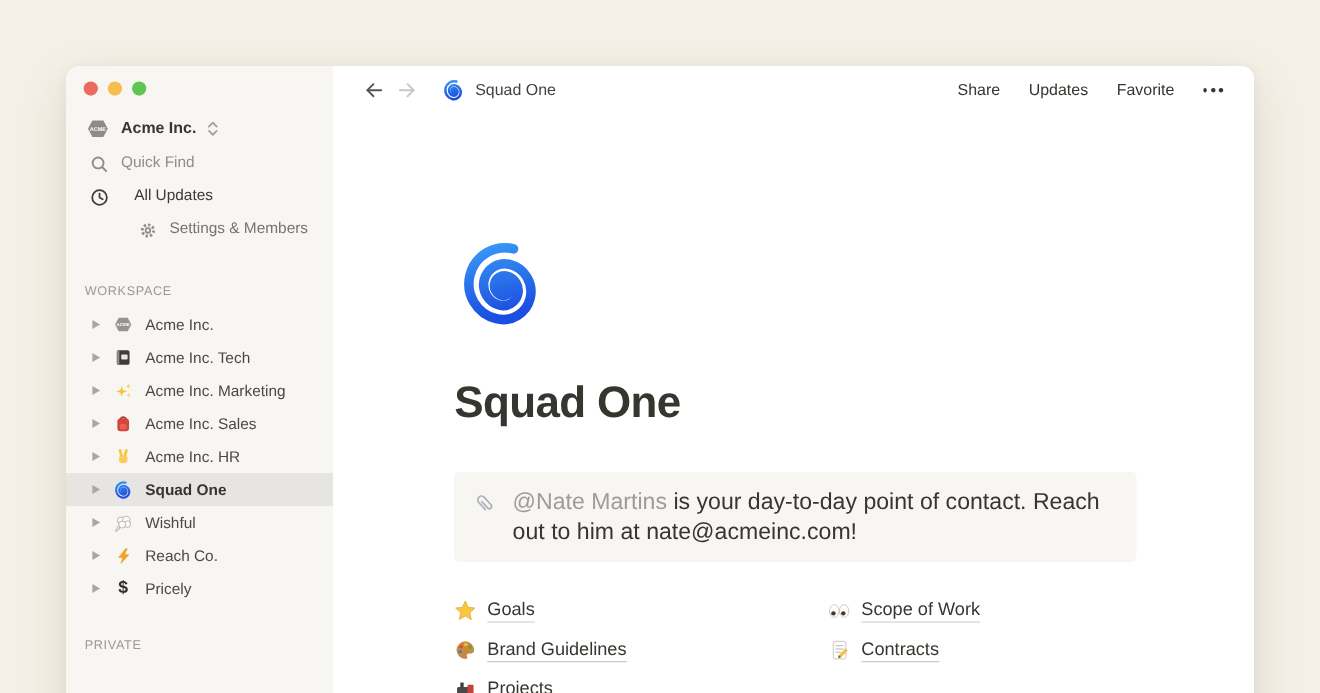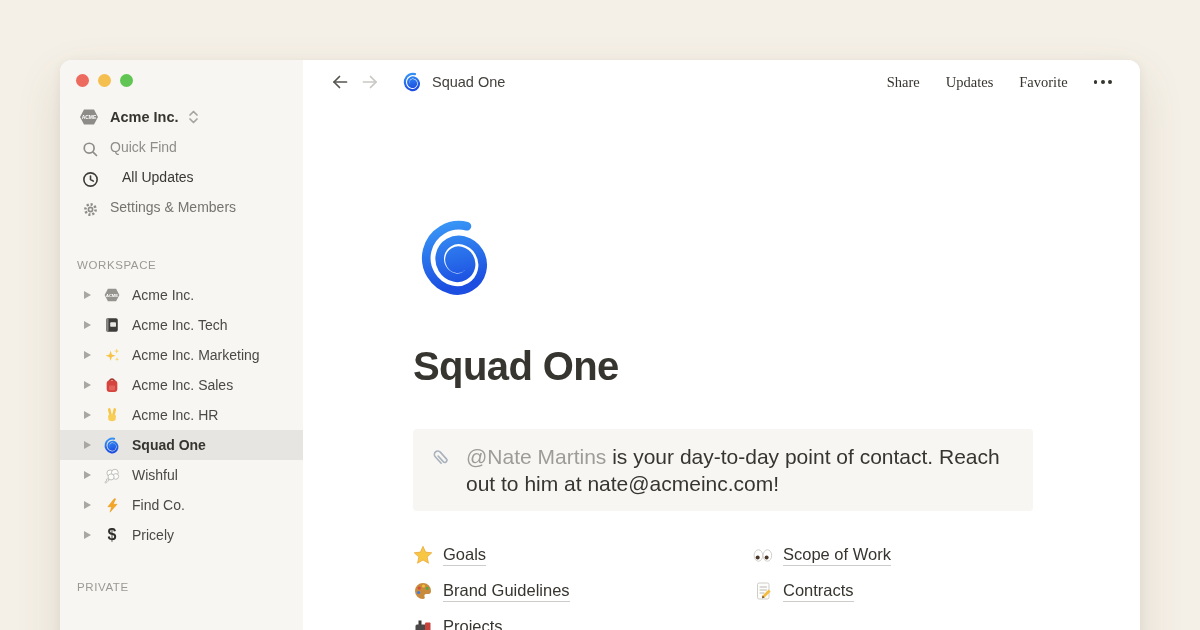--- a/index.html
+++ b/index.html
@@ -21,37 +21,37 @@
   .traffic { display:flex; gap:9px; padding-left:16px; }
   .traffic span { width:13px; height:13px; border-radius:50%; display:block; cursor:default; }
   .t-red{background:#EC6A5E;} .t-yellow{background:#F4BF4F;} .t-green{background:#61C554;}
   .switcher { margin-top:15px; height:30px; display:flex; align-items:center; padding-left:18px; cursor:pointer; }
   .switcher .label { margin-left:10px; font-size:14.5px; font-weight:bold; color:#37352F; }
   .switcher svg.sel { margin-left:8px; }
   .menu { margin-top:7px; }
   .menu-row { height:30px; display:flex; align-items:flex-start; padding-left:20px; font-size:14px; font-weight:500; cursor:pointer; }
   .menu-row .mi { width:20px; height:20px; display:flex; align-items:center; justify-content:center; }
   .menu-row .ml { margin-left:10px; }
-  .c-muted { color:#8F8D89; } .c-dark { color:#3A3935;gap:12px; } .c-mid { color:#76746F; }
+  .c-muted { color:#8F8D89; } .c-dark { color:#3A3935;gap:12px; } .c-mid { color:#76746F;margin-left:44px; }
   .section-label { margin-top:26px; padding-left:17px; font-size:11.5px; letter-spacing:.6px; font-weight:normal; color:#9B9993; height:20px; display:flex; align-items:center; }
   .tree { margin-top:5px; }
   .tree-row { height:30px; display:flex; align-items:center; padding-left:24px; font-size:14px; font-weight:500; color:#4B4945; cursor:pointer; }
   .tree-row.selected { background:#E6E5E1; color:#37352F; font-weight:bold; }
   .tri { width:0; height:0; border-left:7px solid #A9A7A1; border-top:4.5px solid transparent; border-bottom:4.5px solid transparent; flex:none; }
   .tree-ic { width:18px; height:18px; margin-left:12px; display:flex; align-items:center; justify-content:center; flex:none; font-size:15px; }
   .tree-lb { margin-left:11px; white-space:nowrap; }
   .dollar-glyph { font-weight:bold; font-size:16px; color:#2F2E2B; }
   
   .main { flex:1; background:#fff; display:flex; flex-direction:column; }
   .topbar { height:44px; display:flex; align-items:center; padding:0 26px; }
   .nav-btn { width:22px; height:22px; display:flex; align-items:center; justify-content:center; cursor:pointer; }
   .nav-btn + .nav-btn { margin-left:8px; }
   .tb-icon { margin-left:22px; width:20px; height:20px; }
   .tb-title { margin-left:9px; font-size:14.5px; color:#43413C; }
-  .tb-actions { margin-left:auto; display:flex; align-items:center; gap:26px;font-family:Liberation Serif, serif; }
+  .tb-actions { margin-left:auto; display:flex; align-items:center; gap:26px; }
   .tb-action { font-size:14.5px; color:#37352F; cursor:pointer; }
   .more-dots { display:flex; gap:3.5px; margin-left:-2px; cursor:pointer; padding:4px 2px; }
   .more-dots i { width:3.8px; height:3.8px; border-radius:50%; background:#37352F; display:block; }
   .content { padding:114px 0 0 110px; width:730px; }
   .page-icon { width:80px; height:80px; margin-left:6px; cursor:pointer; }
   .page-title { margin-top:46px; font-size:40px; font-weight:bold; color:#37352F; letter-spacing:-.6px; }
   .callout { margin-top:40px; width:620px; background:#F7F6F3; border-radius:4px; padding:14px 16px 14px 16px; display:flex; }
   .callout-ic { width:24px; height:24px; margin-right:13px; margin-top:3px; flex:none; }
   .callout-tx { font-size:21px; line-height:27px; color:#37352F; }
   .mention { color:#9E9C98; cursor:pointer; }
@@ -214,21 +214,21 @@
         <span class="tree-lb">Wishful</span>
       </div>
 
       <div class="tree-row">
         <span class="tri"></span>
         <span class="tree-ic">
           <svg width="15" height="15" viewBox="0 0 18 18">
             <polygon points="11,1 3.5,10.5 8,10.5 6,17 14.5,7.5 9.8,7.5 12.8,1" fill="#F5A623" stroke="#E49415" stroke-width="0.6"></polygon>
           </svg>
         </span>
-        <span class="tree-lb">Find Co.</span>
+        <span class="tree-lb">Reach Co.</span>
       </div>
 
       <div class="tree-row">
         <span class="tri"></span>
         <span class="tree-ic">
             <span class="dollar-glyph">$</span>
           </span>
         <span class="tree-lb">Pricely</span>
       </div>
 

